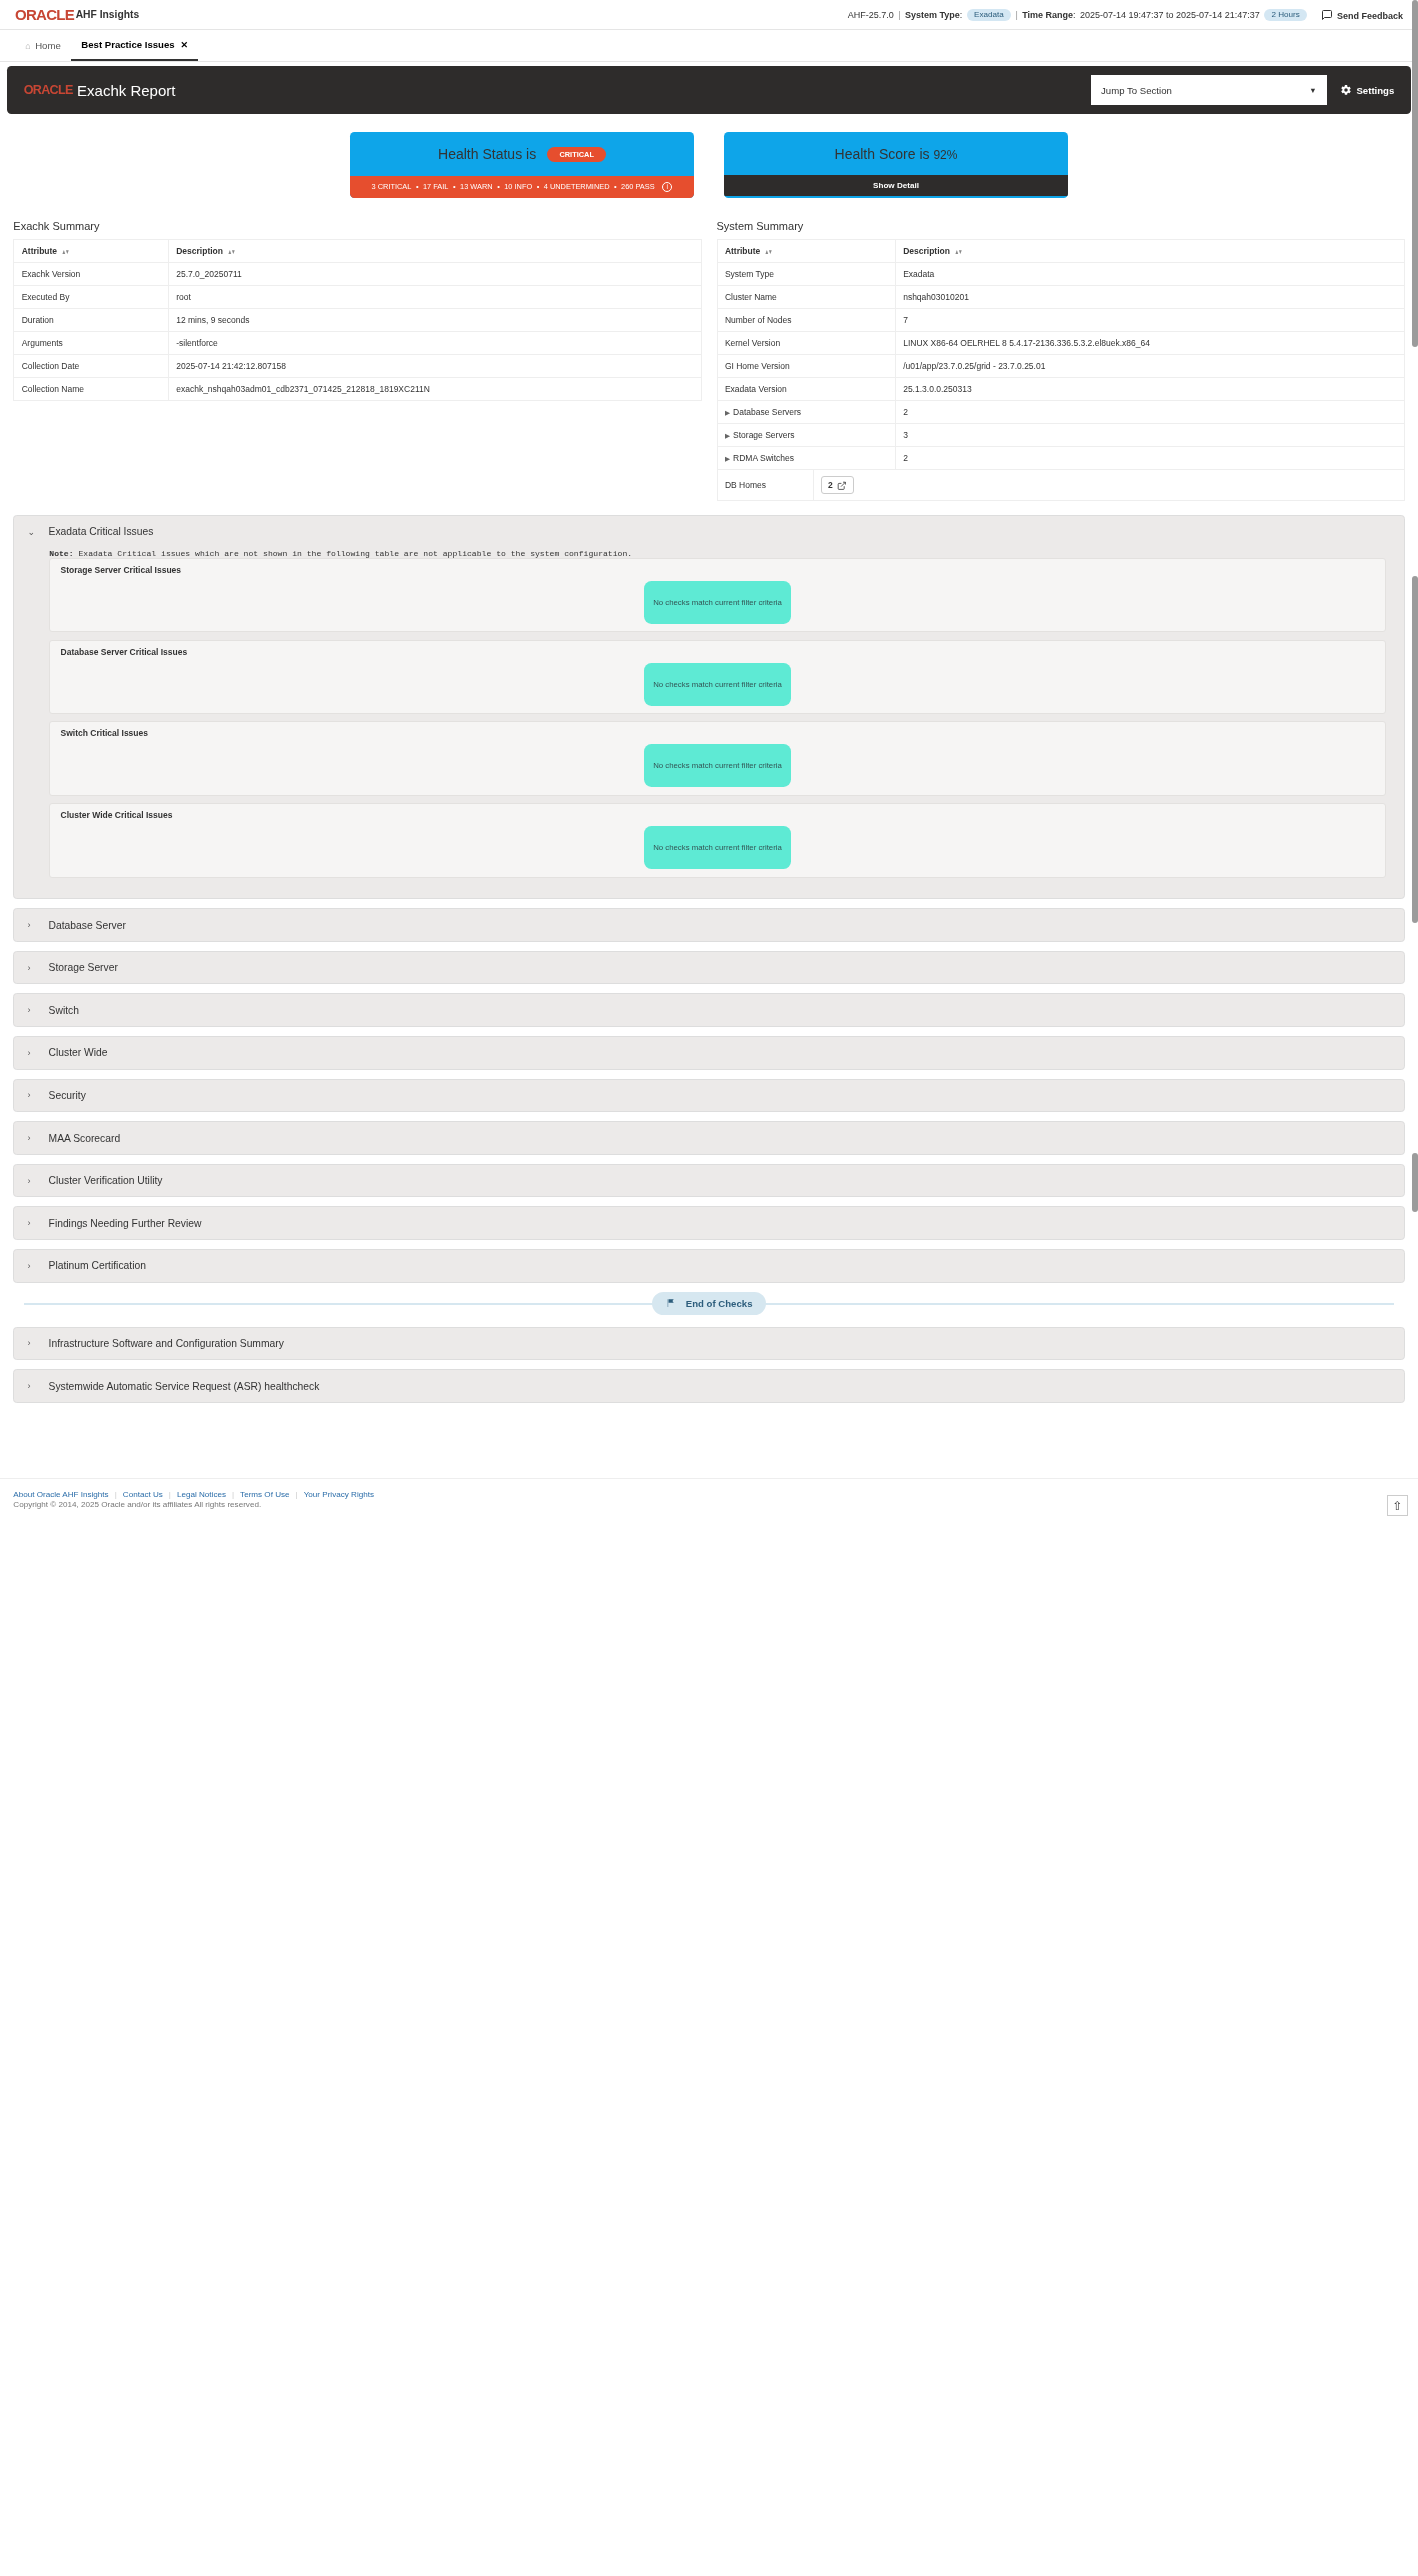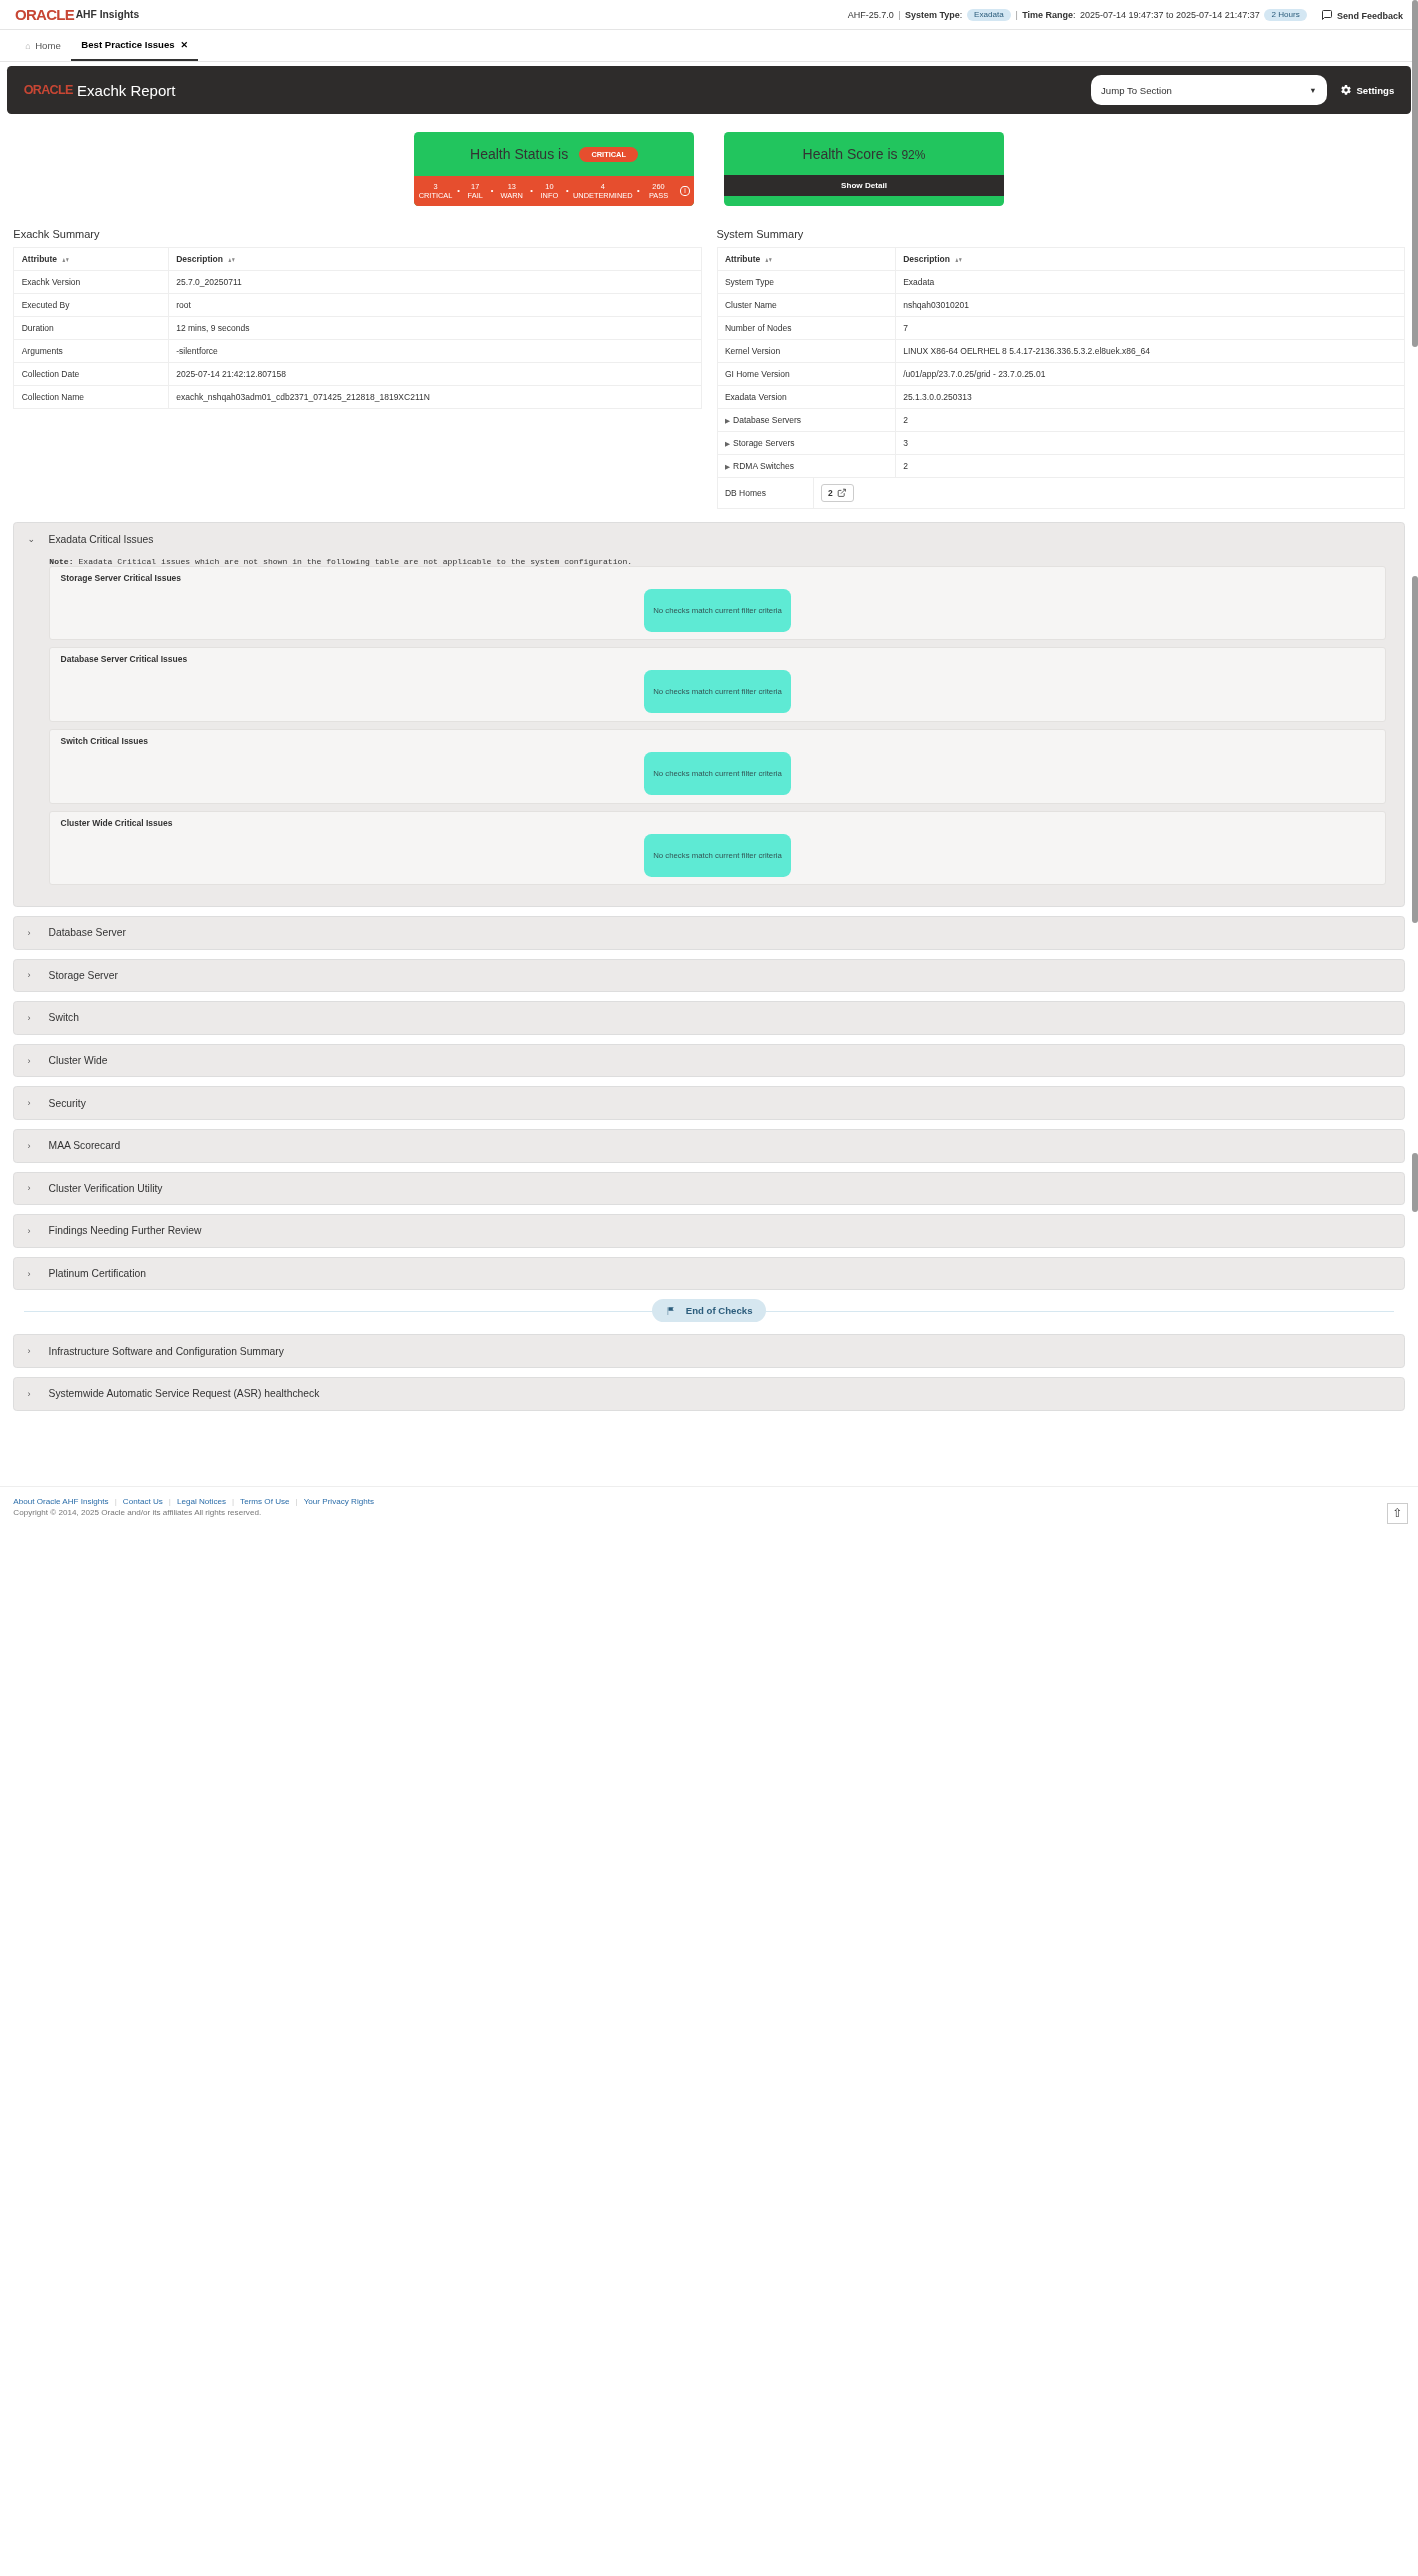--- a/index.html
+++ b/index.html
@@ -16,28 +16,28 @@
   .feedback-btn svg { width: 12px; height: 12px; }
 
   .tab-bar { display: flex; align-items: center; padding: 0 15px; border-bottom: 0.7px solid #e5e5e5; }
   .tab { display: flex; align-items: center; gap: 4.4px; padding: 9px 10.3px; font-size: 9.6px; color: #555; cursor: pointer; }
   .tab.active { font-weight: 700; color: #000; border-bottom: 2.2px solid #333; }
   .tab .home-glyph { font-size: 9px; opacity: .6; }
   .tab .close-x { font-size: 9px; margin-left: 1.5px; }
 
   .dark-bar { background: #2e2c2b; color: #fff; display: flex; align-items: center; padding: 9px 16.3px; border-radius: 4.4px; margin: 4.4px 7.4px 0 7.4px; }
   .dark-bar .title { font-size: 15px; }
-  .jump-select { margin-left: auto; background: #fff; color: #333; border-radius: 10px; height: 30px; width: 236px; display: flex; align-items: center; justify-content: space-between; padding: 0 10.3px; cursor: pointer; font-size: 9.6px; }
+  .jump-select { margin-left: auto; background: #fff; color: #333; border-radius: 0; height: 30px; width: 236px; display: flex; align-items: center; justify-content: space-between; padding: 0 10.3px; cursor: pointer; font-size: 9.6px; }
   .jump-select .caret { font-size: 7.4px; }
   .settings-btn { display: flex; align-items: center; gap: 4.4px; margin-left: 13.3px; font-weight: 700; font-size: 9.6px; color: #fff; cursor: pointer; }
   .gear-svg { width: 12px; height: 12px; fill: #fff; }
 
   .main { padding: 18px 13.3px 7.4px 13.3px; }
   .status-row { display: flex; gap: 30px; justify-content: center; }
-  .status-card { background: #22c55e; border-radius: 4.4px; width: 280px; overflow: hidden; }
+  .status-card { background: #0ea5e9; border-radius: 4.4px; width: 344px; overflow: hidden; }
   .status-card .card-top { text-align: center; padding: 13.3px 7.4px; font-size: 14px; color: #333; }
   .critical-pill { background: #e64e2e; color: #fff; font-size: 7.4px; font-weight: 700; padding: 3px 12px; border-radius: 10.3px; margin-left: 7.4px; display: inline-block; vertical-align: middle; }
   .score-percent { font-size: 12px; font-weight: 400; }
   .status-strip { font-size: 7.4px; text-align: center; padding: 6px 4.4px; display: flex; align-items: center; justify-content: center; gap: 1.5px; }
   .status-strip.red { background: #e64e2e; color: #fff; }
   .status-strip.dark { background: #2e2c2b; color: #fff; font-weight: 700; font-size: 8.1px; justify-content: center; }
   .status-strip .dot { margin: 0 3px; }
   .info-circ { width: 10.3px; height: 10.3px; border: 1.1px solid #fff; border-radius: 50%; display: inline-flex; align-items: center; justify-content: center; font-size: 6.7px; margin-left: 6px; }
 
   .summary-row { display: flex; gap: 15px; margin-top: 22px; }

